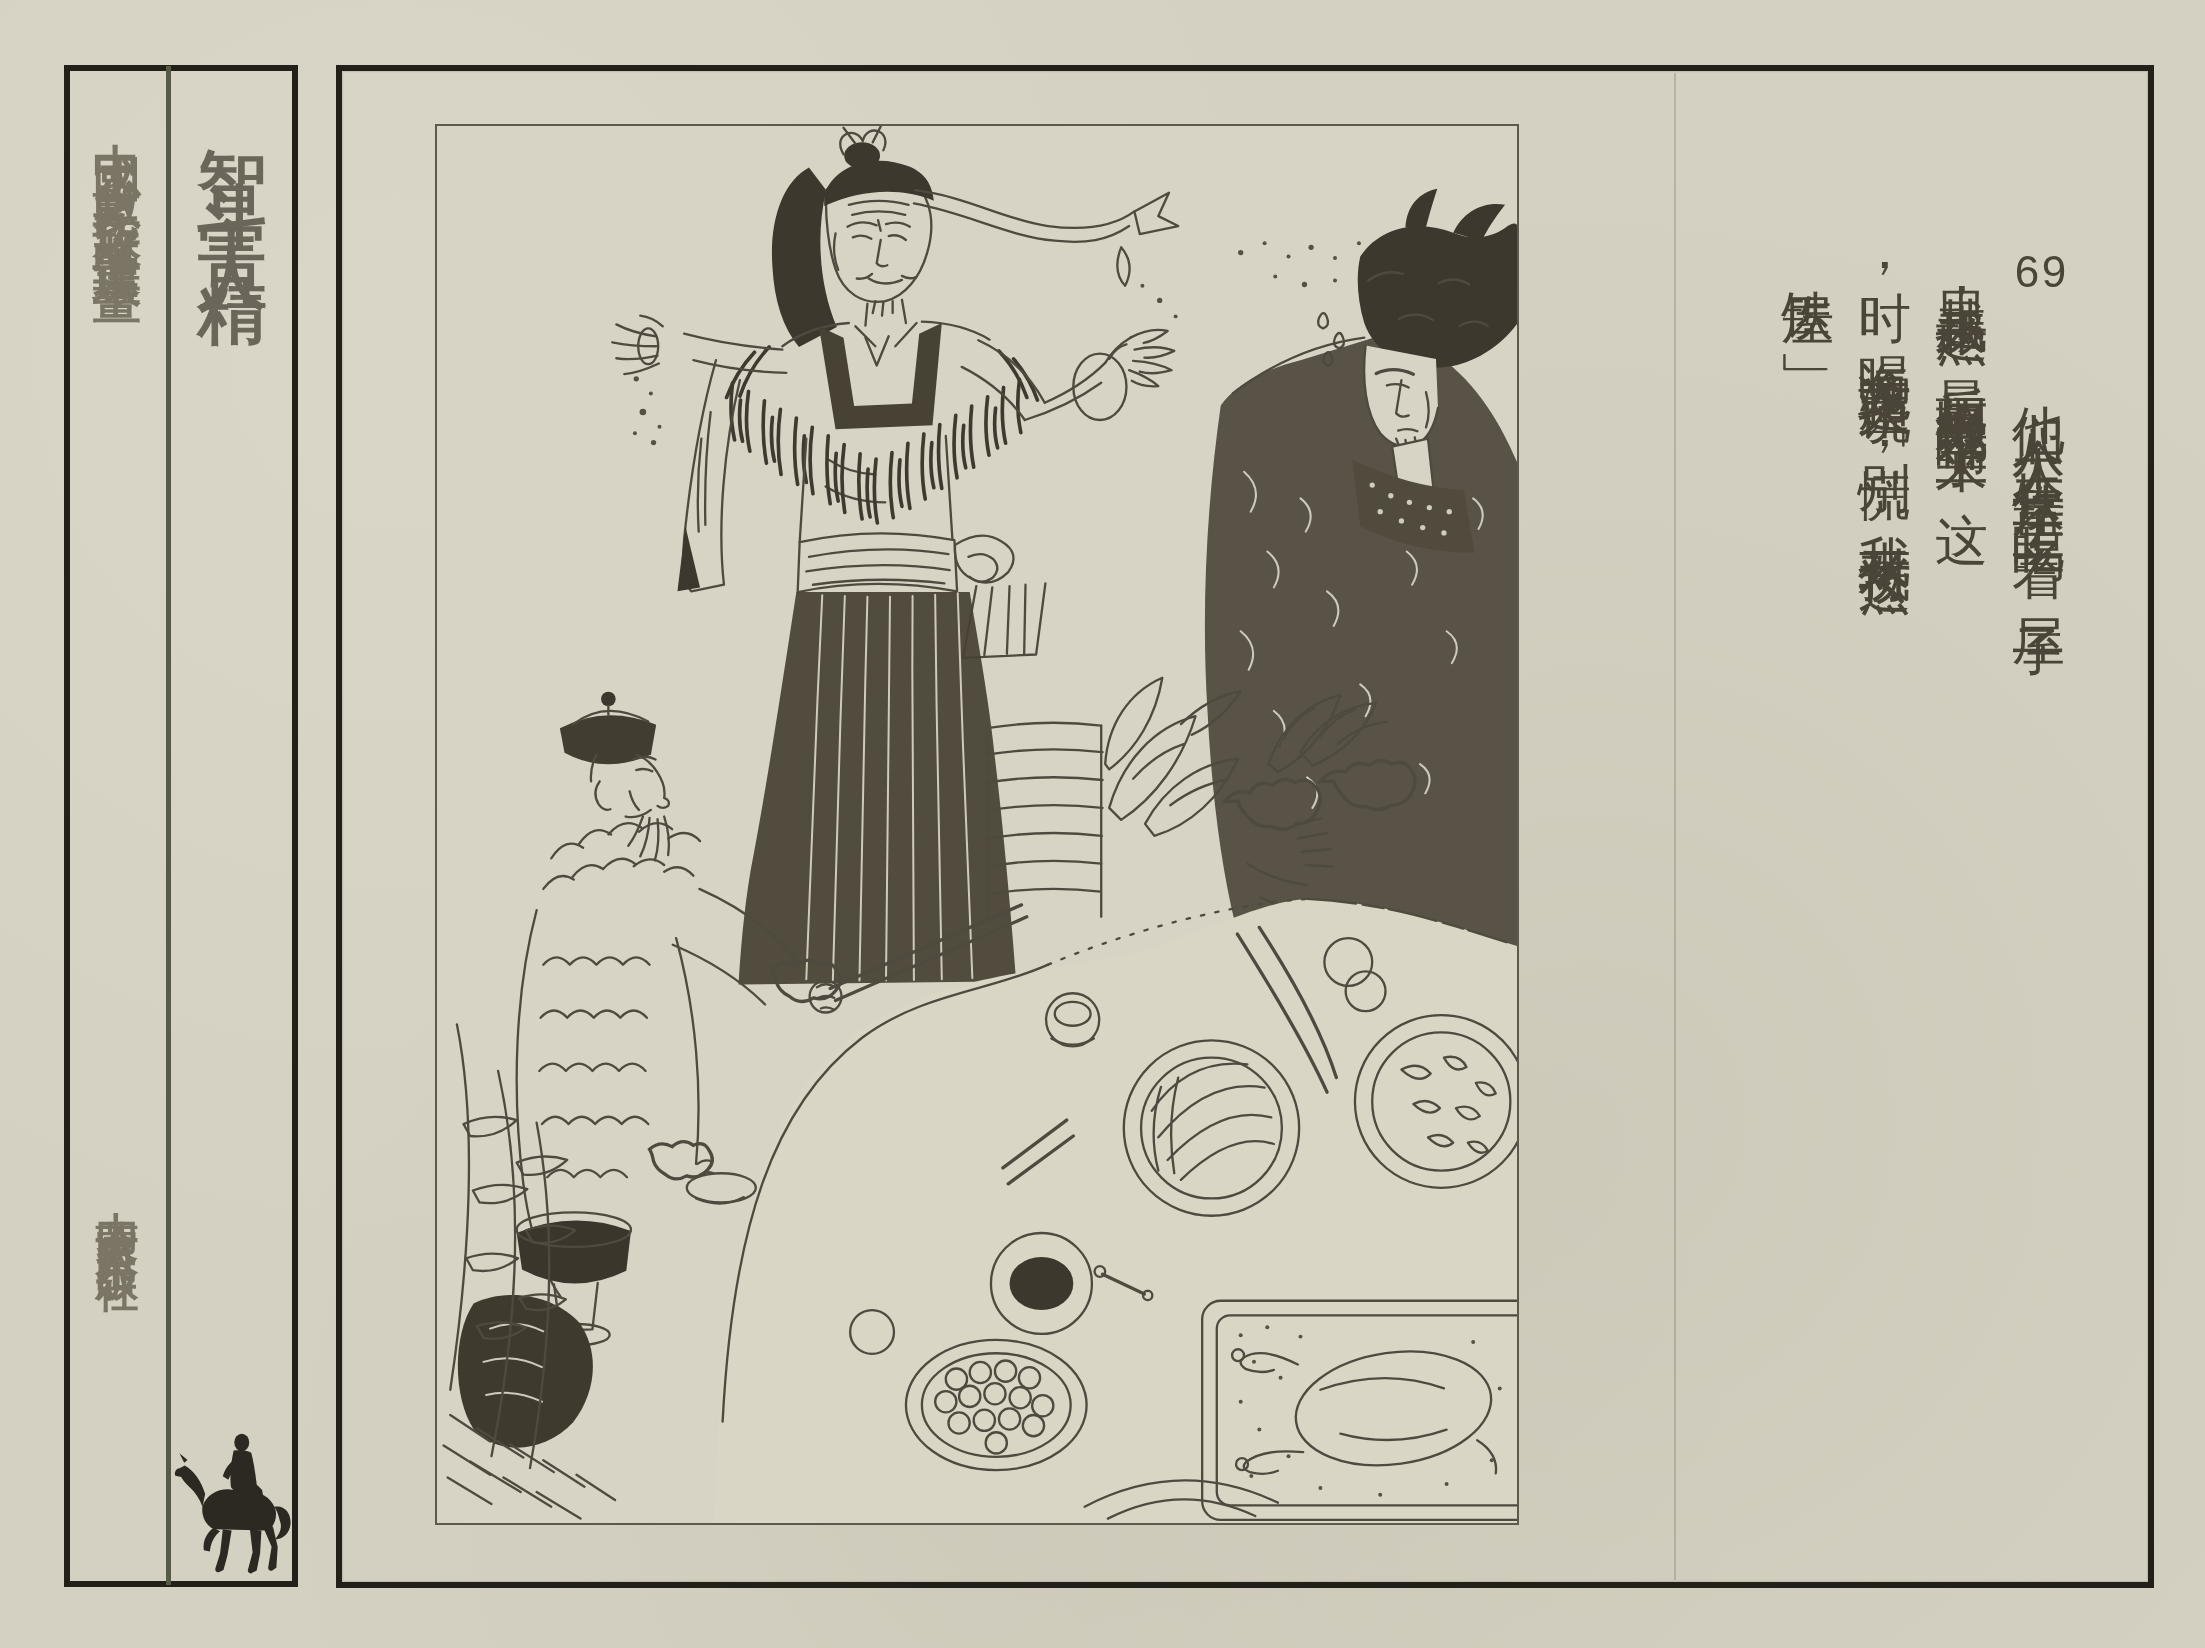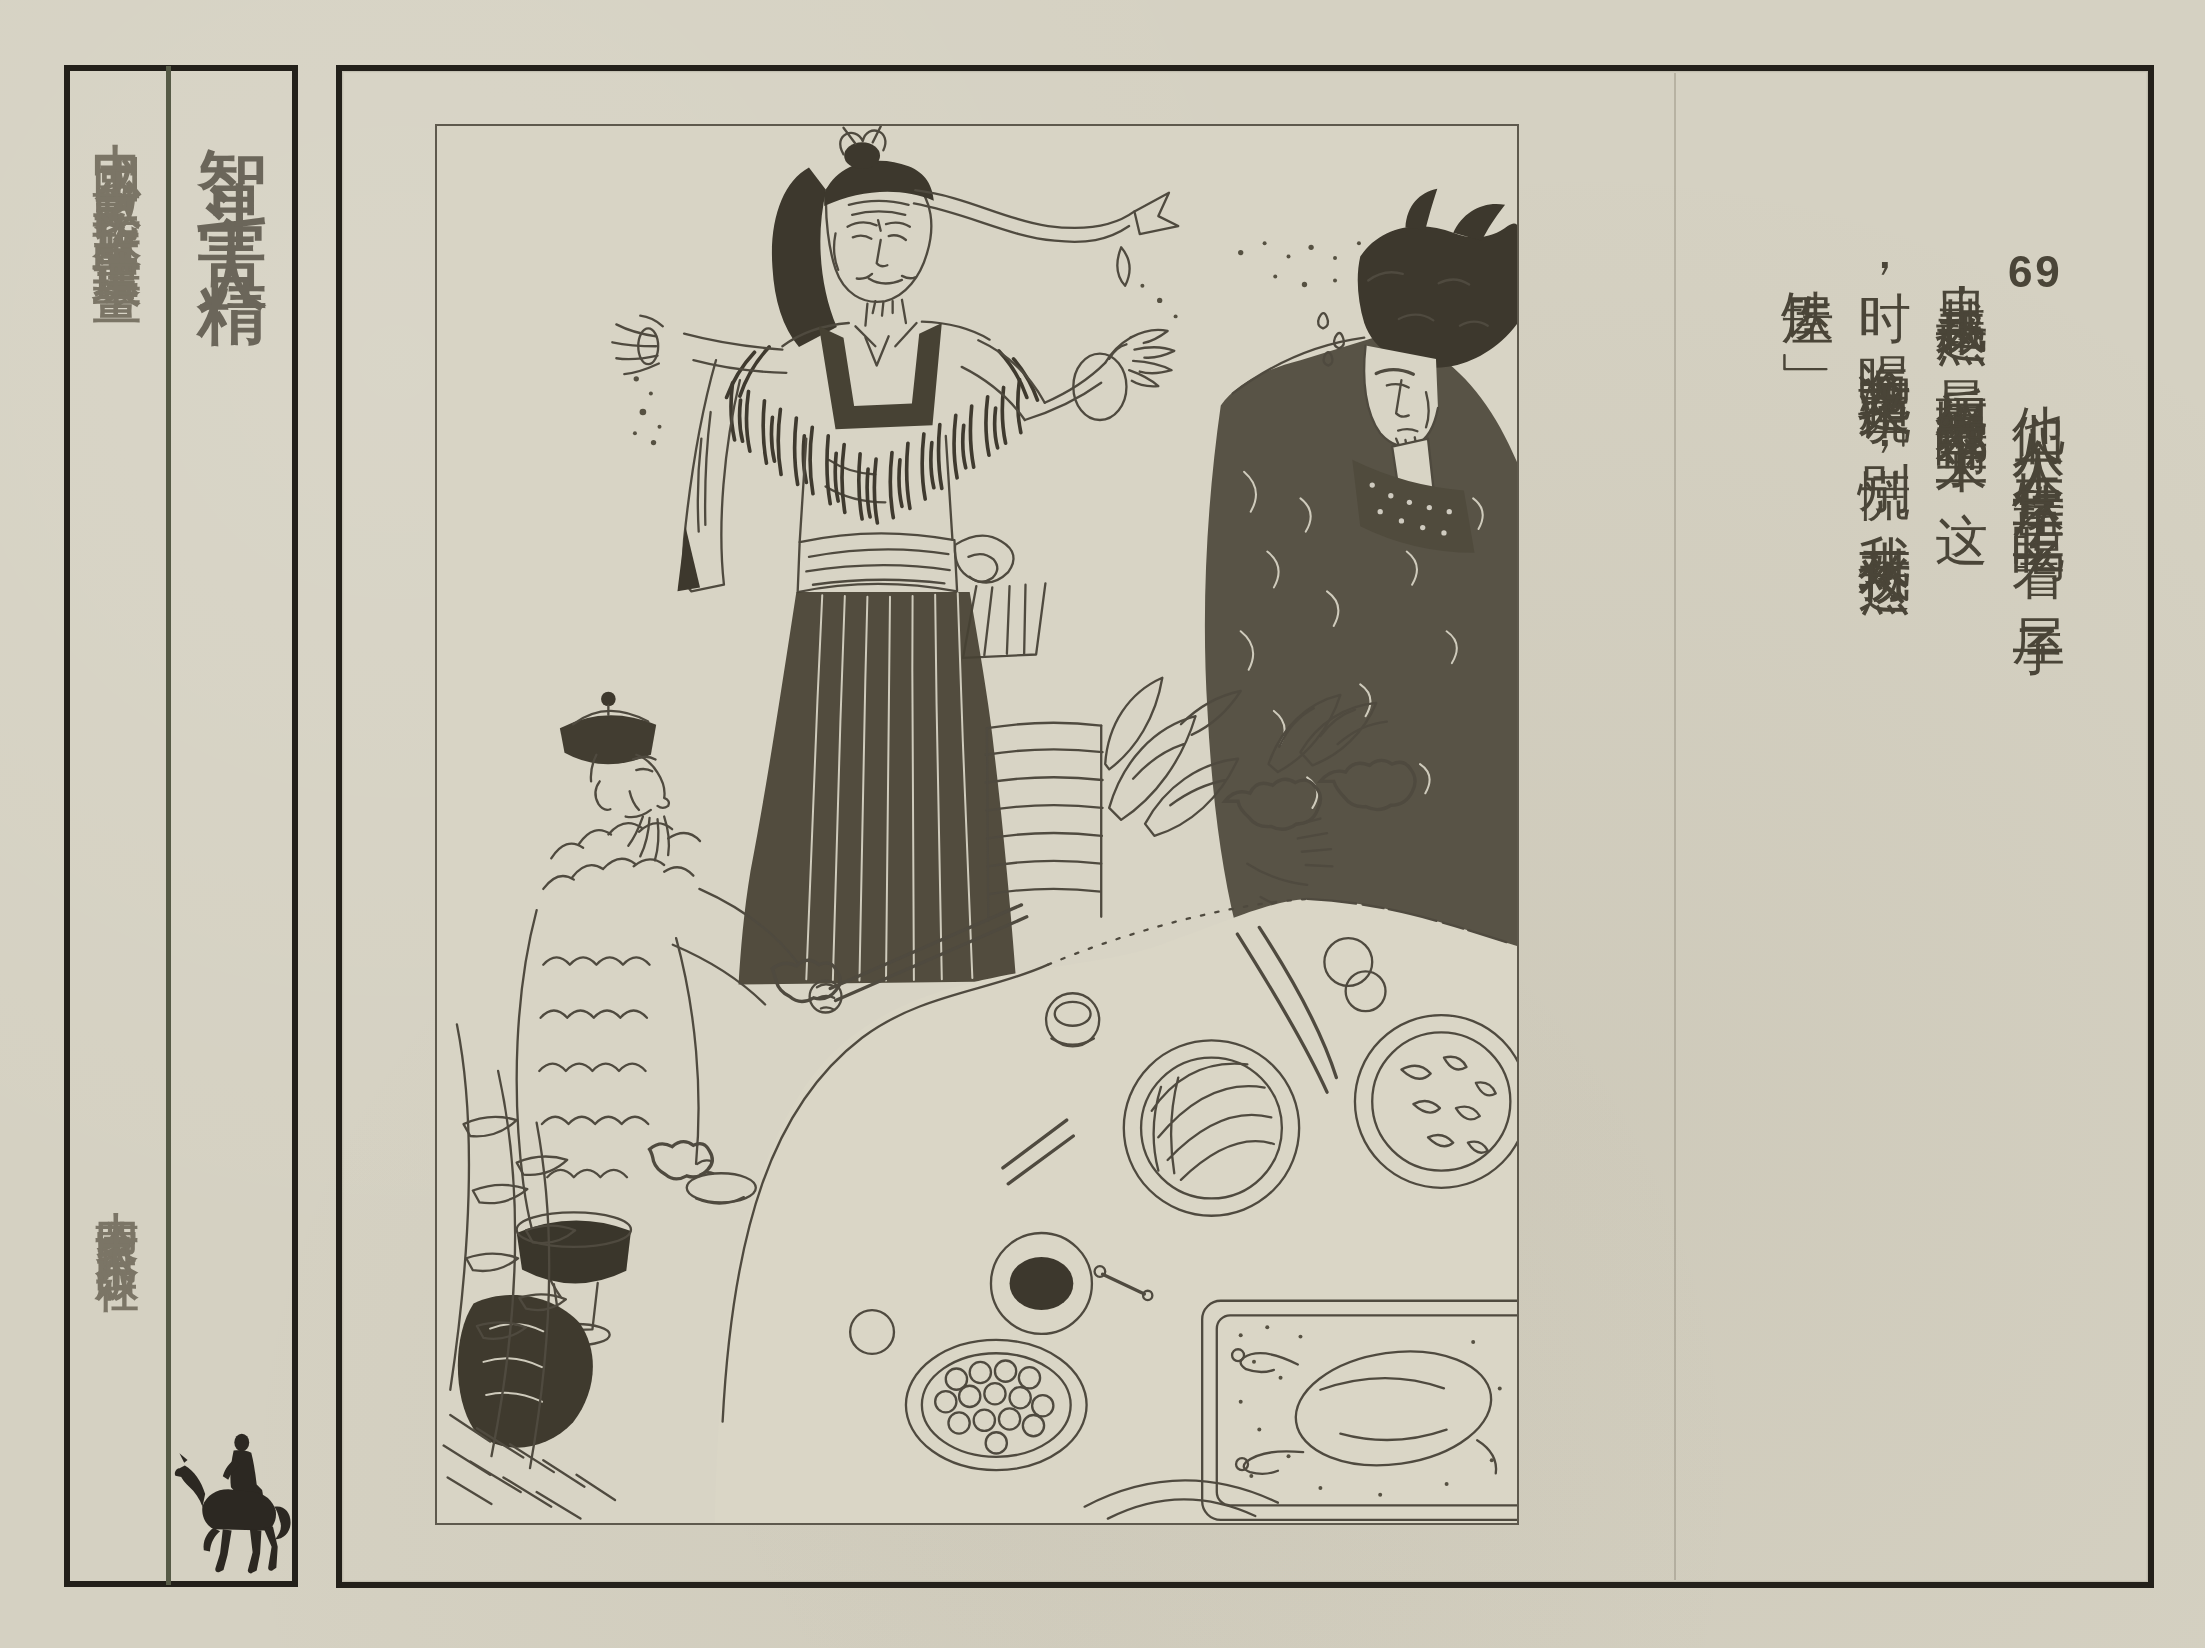--- a/index.html
+++ b/index.html
@@ -34,22 +34,22 @@
   .logo{left:174px;top:1427px;width:122px;height:157px;}
 
   
   .main-frame{left:336px;top:65px;width:1818px;height:1523px;border:6.6px solid var(--frame);
     box-shadow:inset 0 0 0 1.3px rgba(60,55,40,.12);}
   .illus-frame{left:435px;top:124px;width:1084px;height:1401px;border:2.7px solid #5e594d;
     background:var(--panel);overflow:hidden;}
   .crease{left:1674px;top:73px;width:2px;height:1507px;background:rgba(95,90,72,.26);}
 
   
-  .page-num{left:2008px;top:247px;width:61px;text-align:left;font-size:44px;letter-spacing:2.7px;
-    color:var(--story-text);font-family:"Liberation Sans",sans-serif;font-weight:bold;}
+  .page-num{left:2008px;top:247px;width:61px;text-align:right;font-size:44px;letter-spacing:2.7px;
+    color:var(--story-text);font-family:"Liberation Sans",sans-serif;}
   .story-col{font-family:"Liberation Serif",serif;font-size:53px;color:var(--story-text);}
   .col-a{left:2012px;top:364px;letter-spacing:10.6px;}
   .col-b{left:1935px;top:249px;letter-spacing:6px;}
   .col-c{left:1858px;top:249px;letter-spacing:6px;}
   .col-d{left:1781px;top:249px;letter-spacing:6px;}
 
   svg .ln{fill:none;stroke:var(--ink);stroke-width:3.5;stroke-linecap:round;stroke-linejoin:round;}
   svg .ln2{fill:none;stroke:var(--ink);stroke-width:5;stroke-linecap:round;}
   svg .dk{fill:var(--dark);stroke:none;}
   svg .lt{fill:none;stroke:#cfcbbc;stroke-width:3;stroke-linecap:round;}

